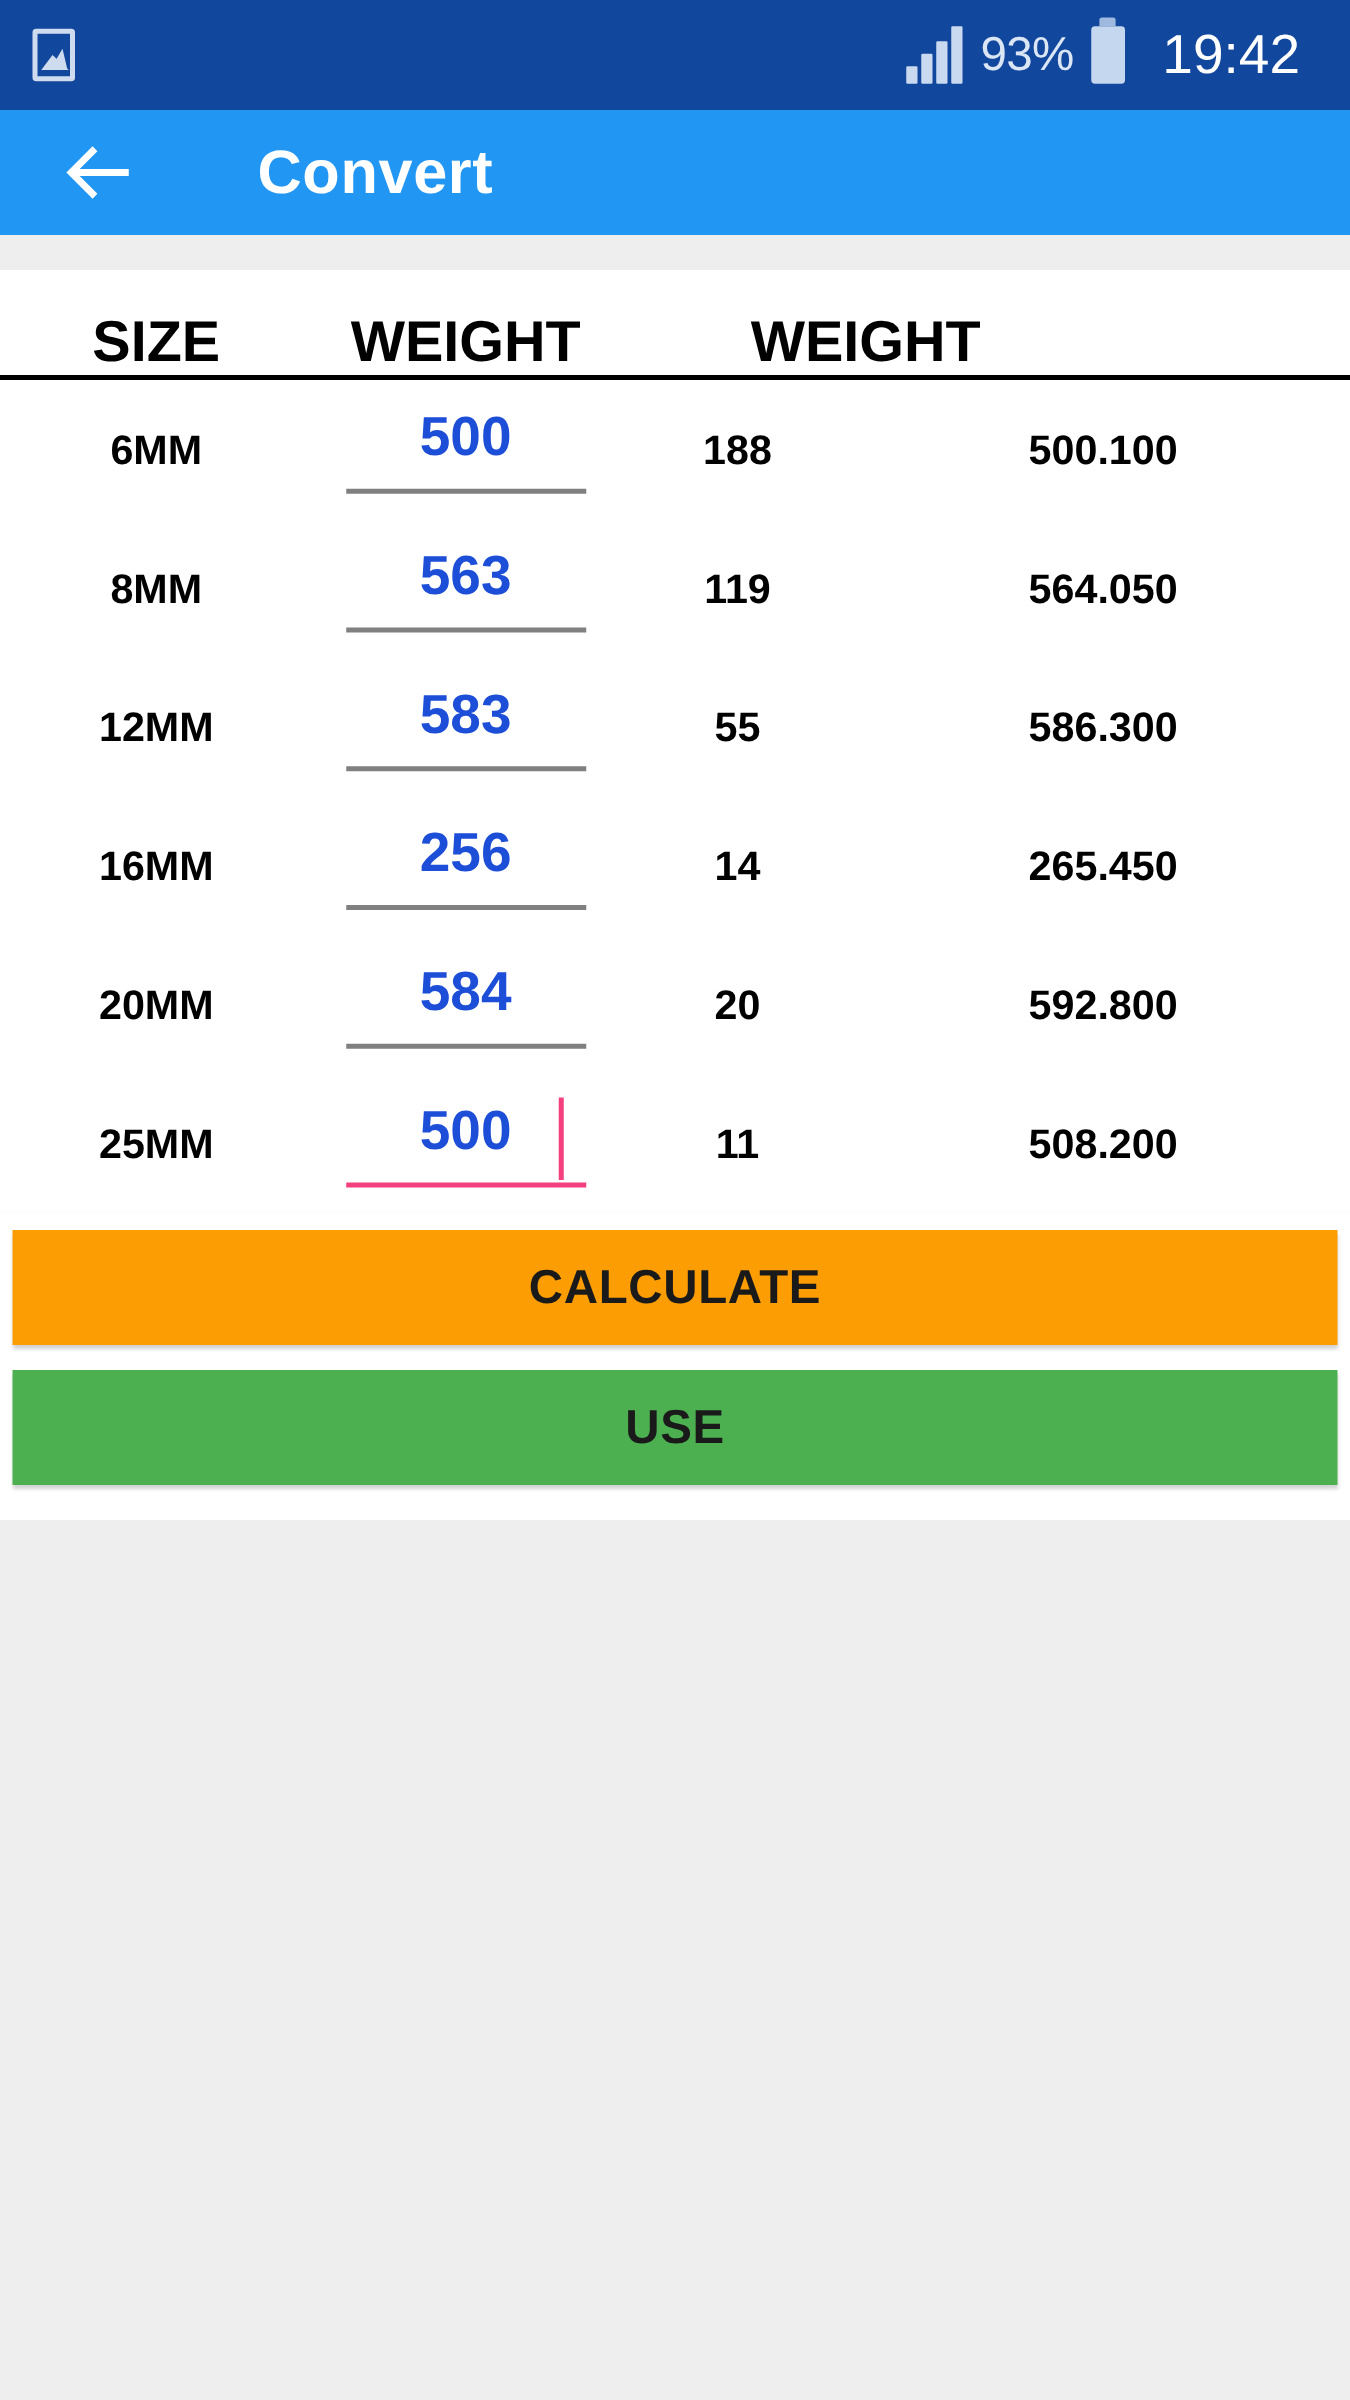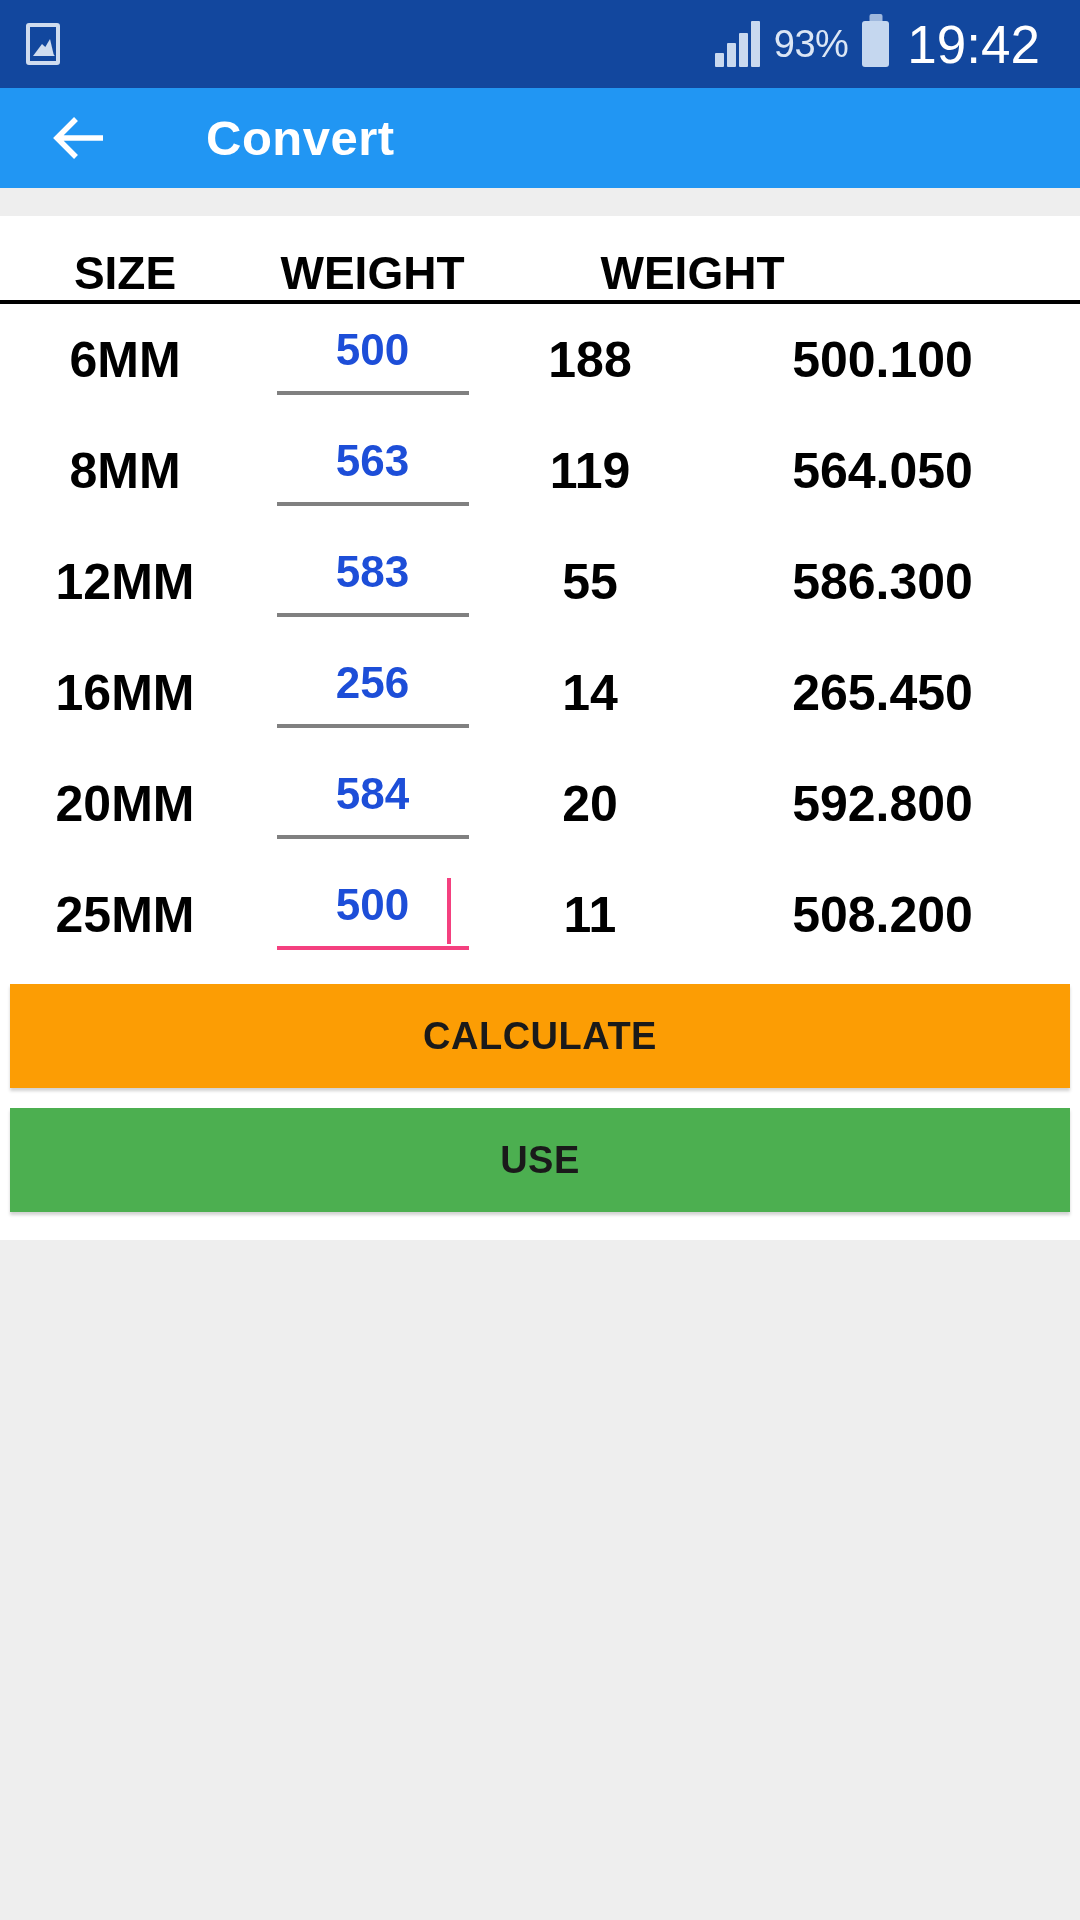--- a/index.html
+++ b/index.html
@@ -101,23 +101,23 @@
     top: -7px;
     left: 50%;
     transform: translateX(-50%);
     width: 13px;
     height: 7px;
     background: #9fb8dd;
     border-radius: 2px 2px 0 0;
   }
   .clock {
     color: #ffffff;
-    font-size: 53px;
+    font-size: 44px;
     letter-spacing: 0px;
-    margin-left: 4px;
+    margin-left: 16px;
   }
 
   
   .app-bar {
     height: 100px;
     background: #2196f3;
     display: flex;
     align-items: center;
     padding-left: 48px;
     box-sizing: border-box;
@@ -182,21 +182,21 @@
   .header-rule {
     height: 4px;
     background: #000000;
     width: 1080px;
   }
 
   .data-row {
     height: 111px;
   }
   .cell-text {
-    font-size: 50px;
+    font-size: 33px;
     font-weight: bold;
     color: #000000;
     line-height: 1;
   }
   .weight-input {
     width: 192px;
     border: none;
     border-bottom: 4px solid #808080;
     background: transparent;
     text-align: center;
@@ -227,21 +227,21 @@
 
   
   .buttons-area {
     background: #ffffff;
     padding: 14px 0 8px 0;
   }
   .big-btn {
     display: block;
     width: 1060px;
     margin: 0 auto 20px auto;
-    height: 104px;
+    height: 92px;
     border: none;
     font-family: "Liberation Sans", sans-serif;
     font-size: 38px;
     font-weight: bold;
     color: #1a1a1a;
     letter-spacing: 0.5px;
     cursor: pointer;
     box-shadow: 0 3px 3px rgba(0,0,0,0.18);
   }
   .btn-calculate { background: #fc9d04; }

